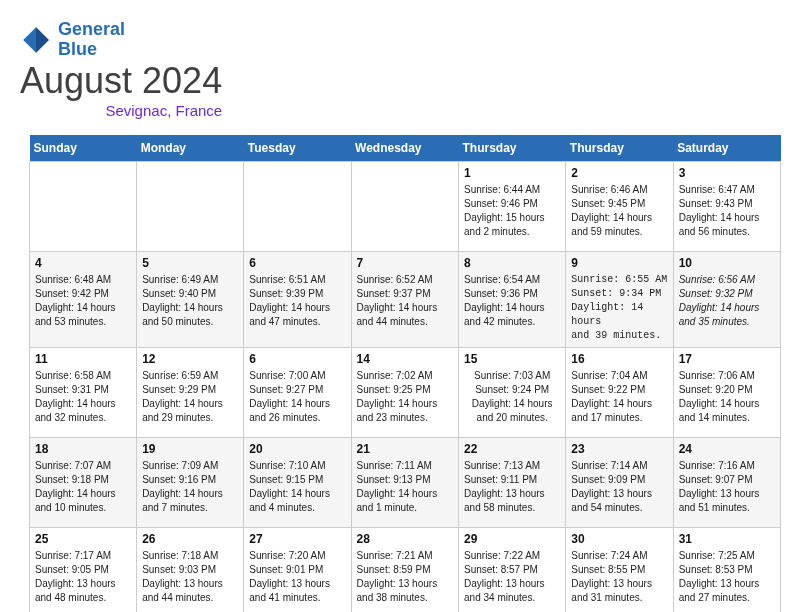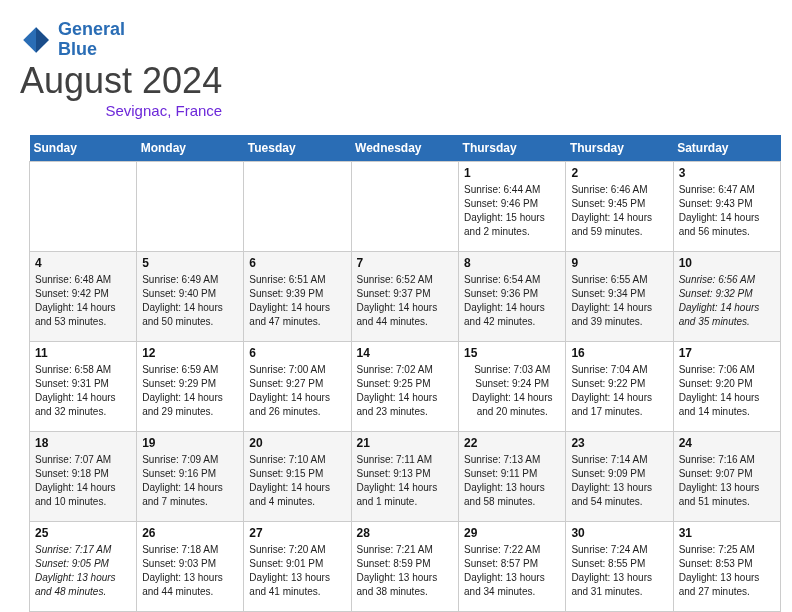--- a/index.html
+++ b/index.html
@@ -178,21 +178,21 @@
         </td>
         <td>
           <div class="day-num">8</div>
           <div class="day-info" style="white-space: pre-line;">Sunrise: 6:54 AM
 Sunset: 9:36 PM
 Daylight: 14 hours
 and 42 minutes.</div>
         </td>
         <td>
           <div class="day-num">9</div>
-          <div class="day-info" style="white-space: pre-line;">Sunrise: 6:55 AM
+          <div class="day-info" style="white-space: pre-line; font-family: Liberation Mono, monospace;">Sunrise: 6:55 AM
 Sunset: 9:34 PM
 Daylight: 14 hours
 and 39 minutes.</div>
         </td>
         <td>
           <div class="day-num">10</div>
           <div class="day-info" style="white-space: pre-line; font-style: italic;">Sunrise: 6:56 AM
 Sunset: 9:32 PM
 Daylight: 14 hours
 and 35 minutes.</div>
@@ -296,21 +296,21 @@
           <div class="day-num">24</div>
           <div class="day-info" style="white-space: pre-line;">Sunrise: 7:16 AM
 Sunset: 9:07 PM
 Daylight: 13 hours
 and 51 minutes.</div>
         </td>
       </tr>
       <tr>
         <td>
           <div class="day-num">25</div>
-          <div class="day-info" style="white-space: pre-line; font-style: italic;">Sunrise: 7:17 AM
+          <div class="day-info" style="white-space: pre-line;">Sunrise: 7:17 AM
 Sunset: 9:05 PM
 Daylight: 13 hours
 and 48 minutes.</div>
         </td>
         <td>
           <div class="day-num">26</div>
           <div class="day-info" style="white-space: pre-line;">Sunrise: 7:18 AM
 Sunset: 9:03 PM
 Daylight: 13 hours
 and 44 minutes.</div>

